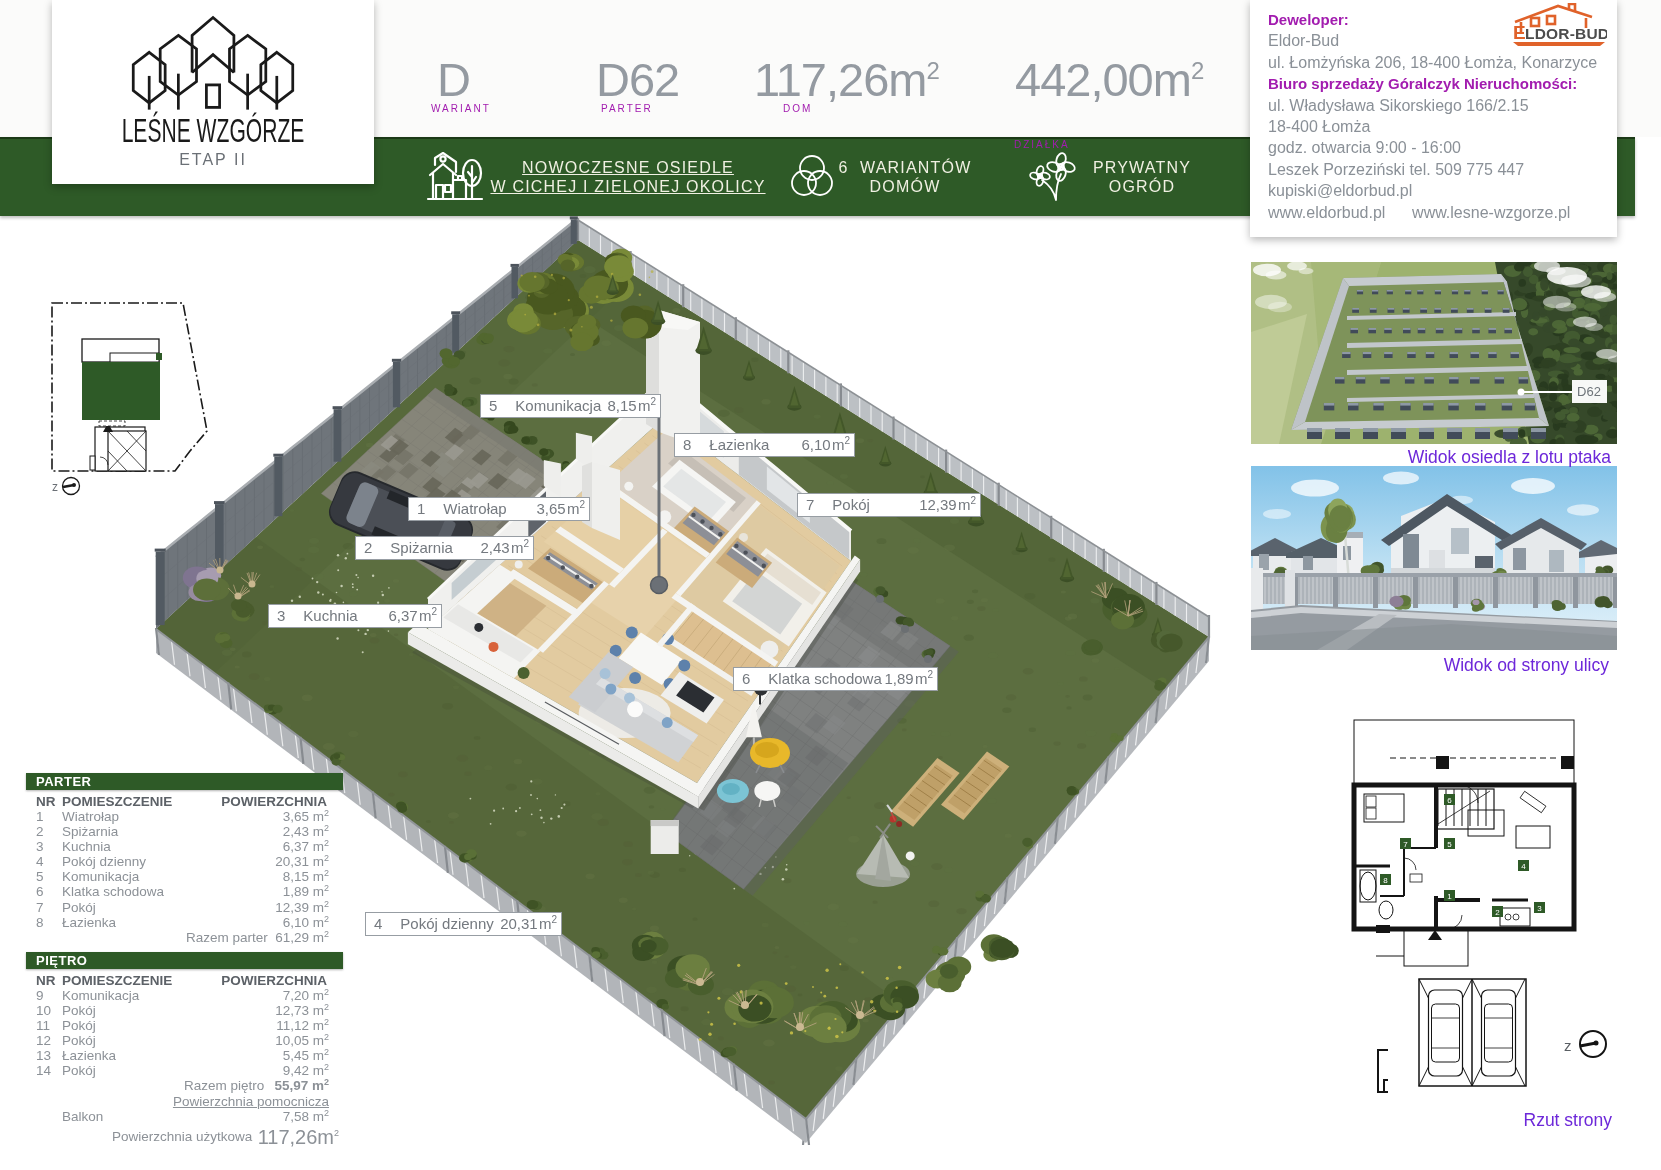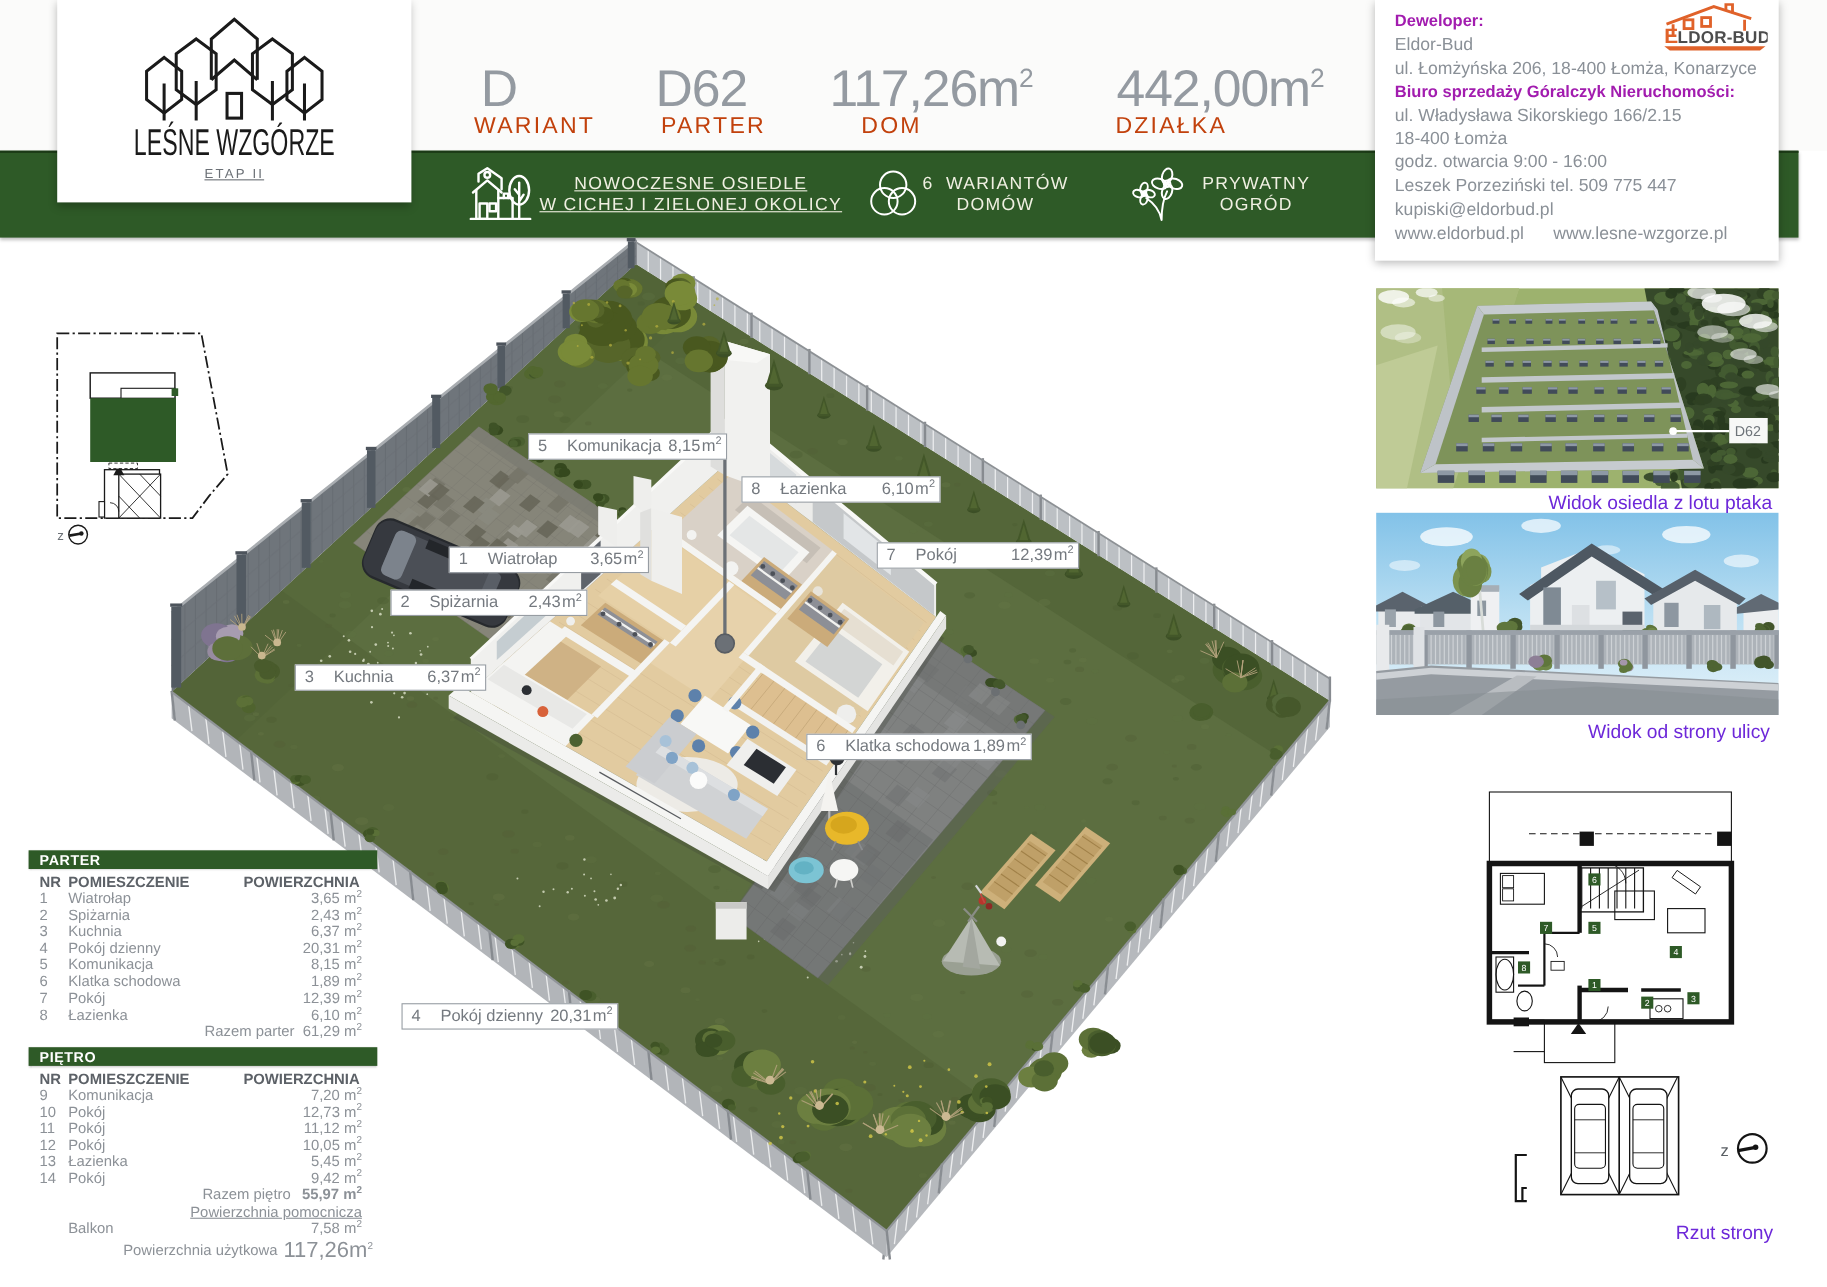--- a/index.html
+++ b/index.html
@@ -4,24 +4,24 @@
 html,body{margin:0;padding:0;}
 body{width:1661px;height:1170px;position:relative;overflow:hidden;background:#ffffff;
  font-family:"Liberation Sans", sans-serif;}
 .abs{position:absolute;}
 .topband{position:absolute;left:0;top:0;width:1661px;height:137px;background:#fbfbfa;}
 .greenbar{position:absolute;left:0;top:137px;width:1635px;height:79px;background:#2e5a27;box-shadow:0 2px 3px rgba(0,0,0,0.25);}
 .greenbar:before{content:"";position:absolute;left:0;top:0;width:100%;height:2px;background:#1c3a17;}
 .logocard{position:absolute;left:52px;top:0;width:322px;height:184px;background:#ffffff;
  box-shadow:0 3px 8px rgba(0,0,0,0.28);z-index:5;text-align:center;}
 .logotxt{font-size:34px;letter-spacing:0px;color:#1a1a1a;margin-top:-2px;transform:scaleX(0.62);transform-origin:center;}
-.logoetap{font-size:12px;letter-spacing:2px;color:#6b7076;margin-top:1px;text-decoration:underline;}
+.logoetap{font-size:16px;letter-spacing:2px;color:#6b7076;margin-top:1px;}
 .hnum{position:absolute;top:52px;font-size:47px;color:#949aa1;letter-spacing:-1px;}
 .hnum sup{font-size:24px;line-height:0;}
-.hsub{position:absolute;top:103px;font-size:21px;color:#c2410c;letter-spacing:2px;}
+.hsub{position:absolute;top:103px;font-size:10px;color:#a21caf;letter-spacing:2px;}
 .gtxt{position:absolute;color:#f0f0e2;font-size:16px;letter-spacing:1.2px;line-height:18.5px;text-align:center;}
 .infocard{position:absolute;left:1250px;top:0;width:367px;height:237px;background:#ffffff;
  box-shadow:0 3px 8px rgba(0,0,0,0.28);z-index:5;}
 .info{position:absolute;left:18px;top:9px;width:348px;font-size:16px;color:#8a9097;line-height:21.4px;}
 .info b{color:#a21caf;font-size:15px;}
 .rlabel{position:absolute;background:#ffffff;border:1.5px solid #979da3;color:#74797f;
  font-size:15px;height:22px;line-height:22px;padding:0;white-space:nowrap;z-index:4;}
 .rlabel .ln{margin-left:8px;}
 .rlabel .lm{margin-left:18px;}
 .rlabel .la{position:absolute;right:4px;}
@@ -45,21 +45,21 @@
 <div class="topband"></div>
 <div class="greenbar"></div>
 
 <div class="hnum" style="left:437px;">D</div>
 <div class="hsub" style="left:431px;">WARIANT</div>
 <div class="hnum" style="left:596px;">D62</div>
 <div class="hsub" style="left:601px;">PARTER</div>
 <div class="hnum" style="left:754px;">117,26m<sup>2</sup></div>
 <div class="hsub" style="left:783px;">DOM</div>
 <div class="hnum" style="left:1015px;">442,00m<sup>2</sup></div>
-<div class="hsub" style="left:1014px;">DZIAŁKA</div>
+<div class="hsub" style="left:1014px;margin-top:36px;">DZIAŁKA</div>
 
 <svg class="abs" style="left:426px;top:150px;" width="58" height="52" viewBox="0 0 58 52">
 <g stroke="#ffffff" stroke-width="2.2" fill="none" stroke-linejoin="round" stroke-linecap="round">
 <path d="M4 25 L17 14 L30 25"></path>
 <path d="M7 23 L7 49 M27 23 L27 49"></path>
 <path d="M9 15 L9 8 L17 3 L30 12 L30 22"></path>
 <circle cx="17" cy="9" r="2.6"></circle>
 <rect x="10" y="35" width="7" height="14"></rect>
 <rect x="19" y="35" width="6" height="7"></rect>
 <path d="M27 30 L40 30 L40 49"></path>

